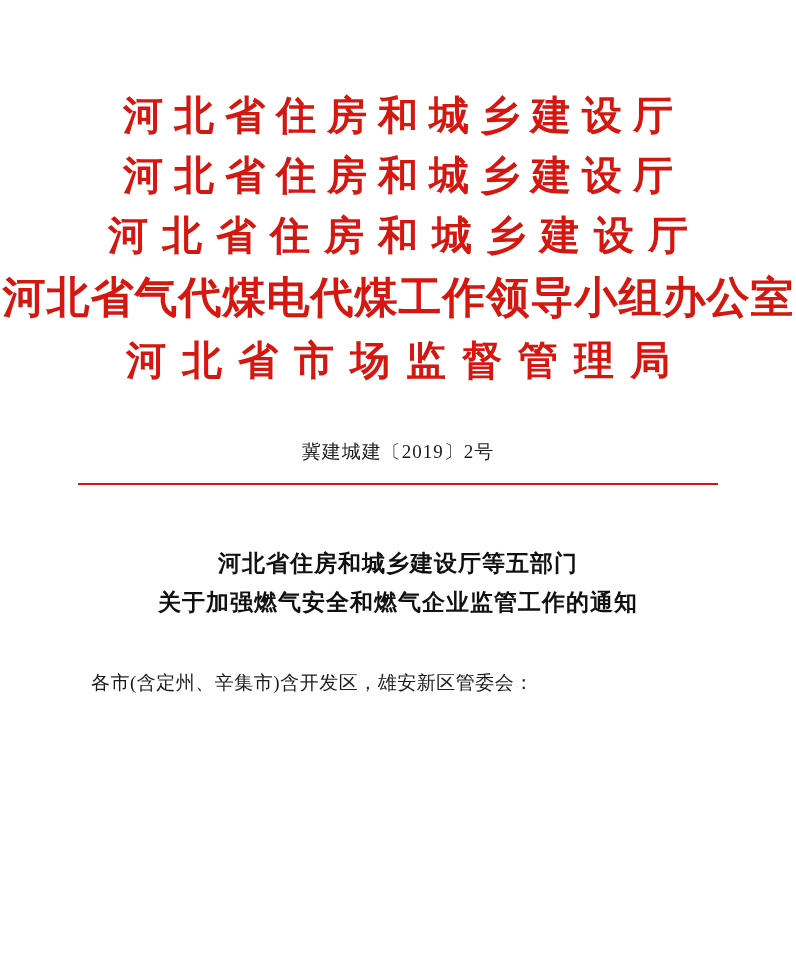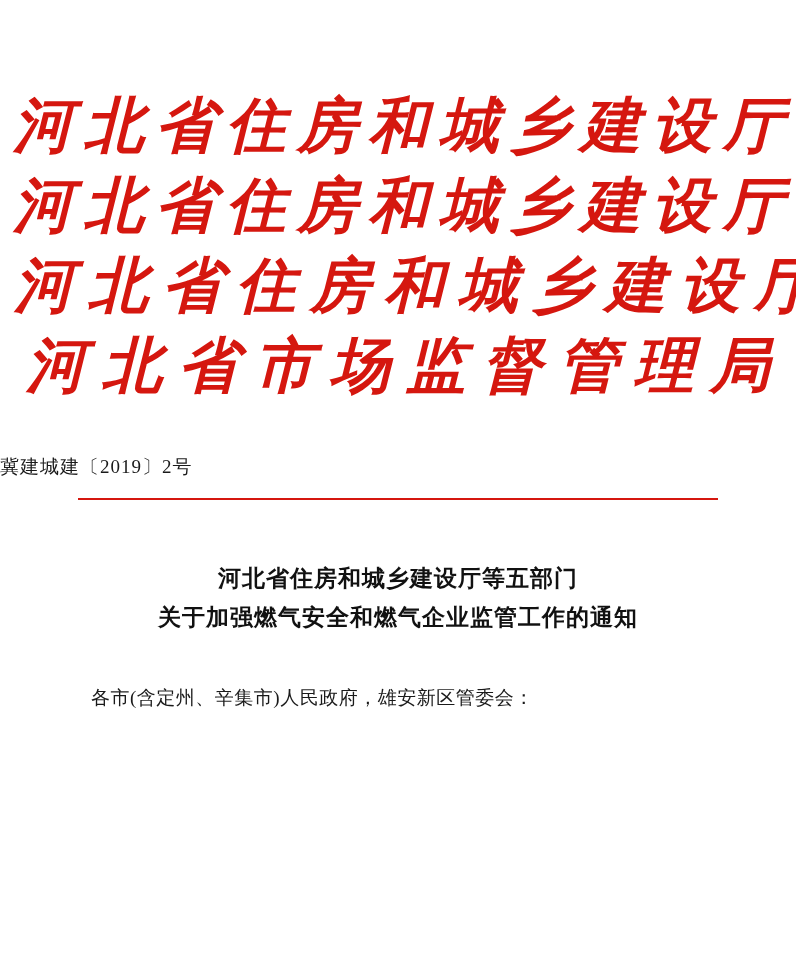--- a/index.html
+++ b/index.html
@@ -26,43 +26,43 @@
   }
   .masthead-line {
     color: #d5170f;
     font-family: "Liberation Serif", serif;
     font-weight: bold;
     text-align: center;
     white-space: nowrap;
     line-height: 1;
   }
   .ml1, .ml2, .ml3, .ml5 {
-    font-size: 60px;
+    font-size: 40px;
     letter-spacing: 11px;
     margin-bottom: 20px;
     text-indent: 11px;
-    font-style: italic;
   }
   .ml3 {
     letter-spacing: 14px;
     text-indent: 14px;
   }
   .ml4 {
     font-size: 43px;
     letter-spacing: 1px;
     margin-bottom: 22px;
     text-indent: 1px;
   }
   .ml5 {
     letter-spacing: 16px;
     text-indent: 16px;
     margin-bottom: 8px;
   }
   .doc-number {
     margin-top: 58px;
+    text-align: center;
     font-size: 19px;
     color: #1a1a1a;
     letter-spacing: 1px;
     font-family: "Liberation Serif", serif;
   }
   .red-rule {
     margin: 18px auto 0 auto;
     width: 640px;
     height: 2px;
     background: #d5170f;
@@ -94,29 +94,30 @@
 </style>
 </head>
 <body>
 
 <div class="page">
 
   <div class="masthead">
     <div class="masthead-line ml1">河北省住房和城乡建设厅</div>
     <div class="masthead-line ml2">河北省住房和城乡建设厅</div>
     <div class="masthead-line ml3">河北省住房和城乡建设厅</div>
+    <div class="masthead-line ml4">河北省气代煤电代煤工作领导小组办公室</div>
     <div class="masthead-line ml5">河北省市场监督管理局</div>
   </div>
 
   <div class="doc-number">冀建城建〔2019〕2号</div>
 
   <div class="red-rule"></div>
 
   <div class="title-block">
     <div>河北省住房和城乡建设厅等五部门</div>
     <div>关于加强燃气安全和燃气企业监管工作的通知</div>
   </div>
 
   <div class="body-block">
-    <p>各市(含定州、辛集市)人民政府，雄安新区管委会：</p>
+    <p>各市(含定州、辛集市)含开发区，雄安新区管委会：</p>
   </div>
 
 </div>
 
 </body></html>

